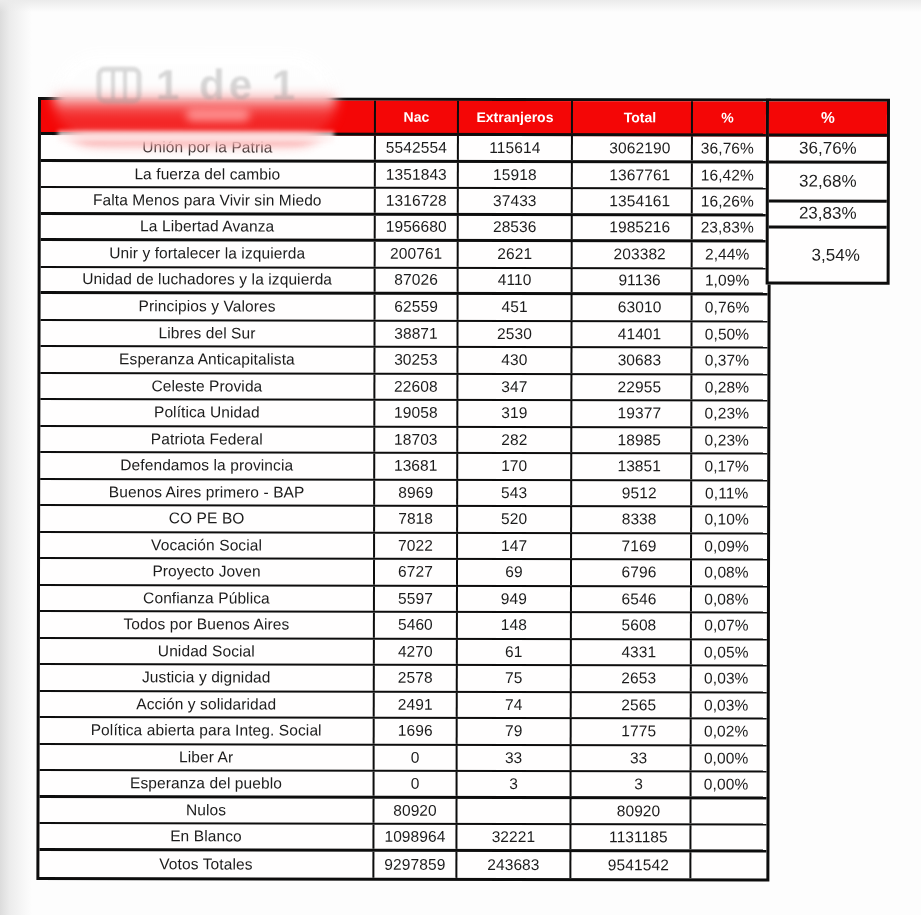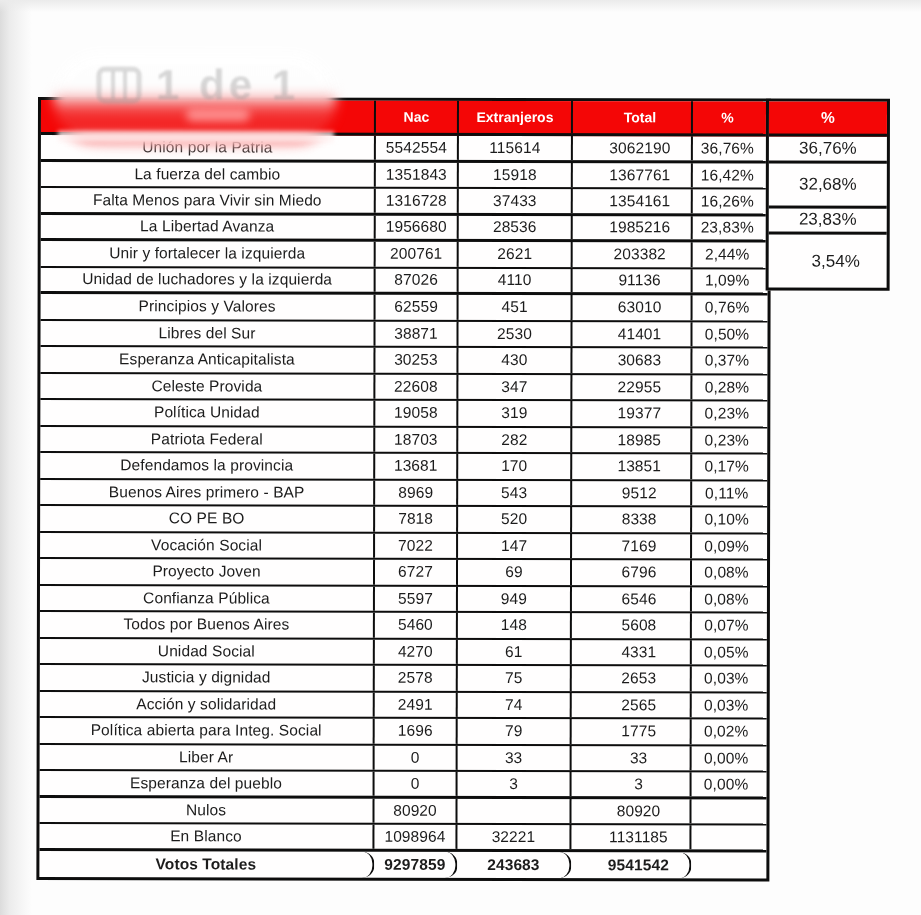--- a/index.html
+++ b/index.html
@@ -33,21 +33,21 @@
   .th:last-child{border-right:none;}
   .trow{display:flex;height:26.5px;border-bottom:2px solid var(--table-border,#0d0d0d);box-sizing:border-box;}
   .trow.group-end{border-bottom-width:3px;}
   .trow:last-child{border-bottom:none;}
   .td{display:flex;align-items:center;justify-content:center;
     font-size:15.5px;letter-spacing:0.1px;
     border-right:2px solid var(--table-border,#0d0d0d);box-sizing:border-box;
     white-space:nowrap;overflow:hidden;}
   .td:last-child{border-right:none;}
   .c0{width:335px;} .c1{width:83px;} .c2{width:114px;} .c3{width:120px;padding-left:16px;} .c4{width:69px;}
-  .trow.bold .td{font-weight:bold;border-radius:12px;}
+  .trow.bold .td{font-weight:normal;}
 
   
   .side-table{
     position:absolute;left:766px;top:97px;width:118px;z-index:1;
     border:3px solid var(--table-border,#0d0d0d);background:#fffefe;
   }
   .side-head{height:32px;background:var(--header-bg,#f40606);color:var(--header-text,#fff);
     font-weight:bold;font-size:15.5px;display:flex;align-items:center;justify-content:center;
     border-bottom:3px solid var(--table-border,#0d0d0d);}
   .side-cell{display:flex;align-items:center;justify-content:center;font-size:17px;
@@ -290,21 +290,21 @@
           <div class="td c3">9541542</div>
           <div class="td c4"></div>
         </div>
       </div>
   </div>
 
   <div class="side-table">
     <div class="side-head">%</div>
     <div id="sidebody">
         <div class="side-cell" style="height: 26.5px;">36,76%</div>
-        <div class="side-cell" style="height: 45px;">32,68%</div>
+        <div class="side-cell" style="height: 39px;">32,68%</div>
         <div class="side-cell" style="height: 26.5px;">23,83%</div>
         <div class="side-cell" style="height: 53px;">3,54%</div>
       </div>
   </div>
 
   <div class="smear"></div>
   <div class="smear-spot"></div>
   <div class="smear-fade"></div>
 
   <div class="wm">

